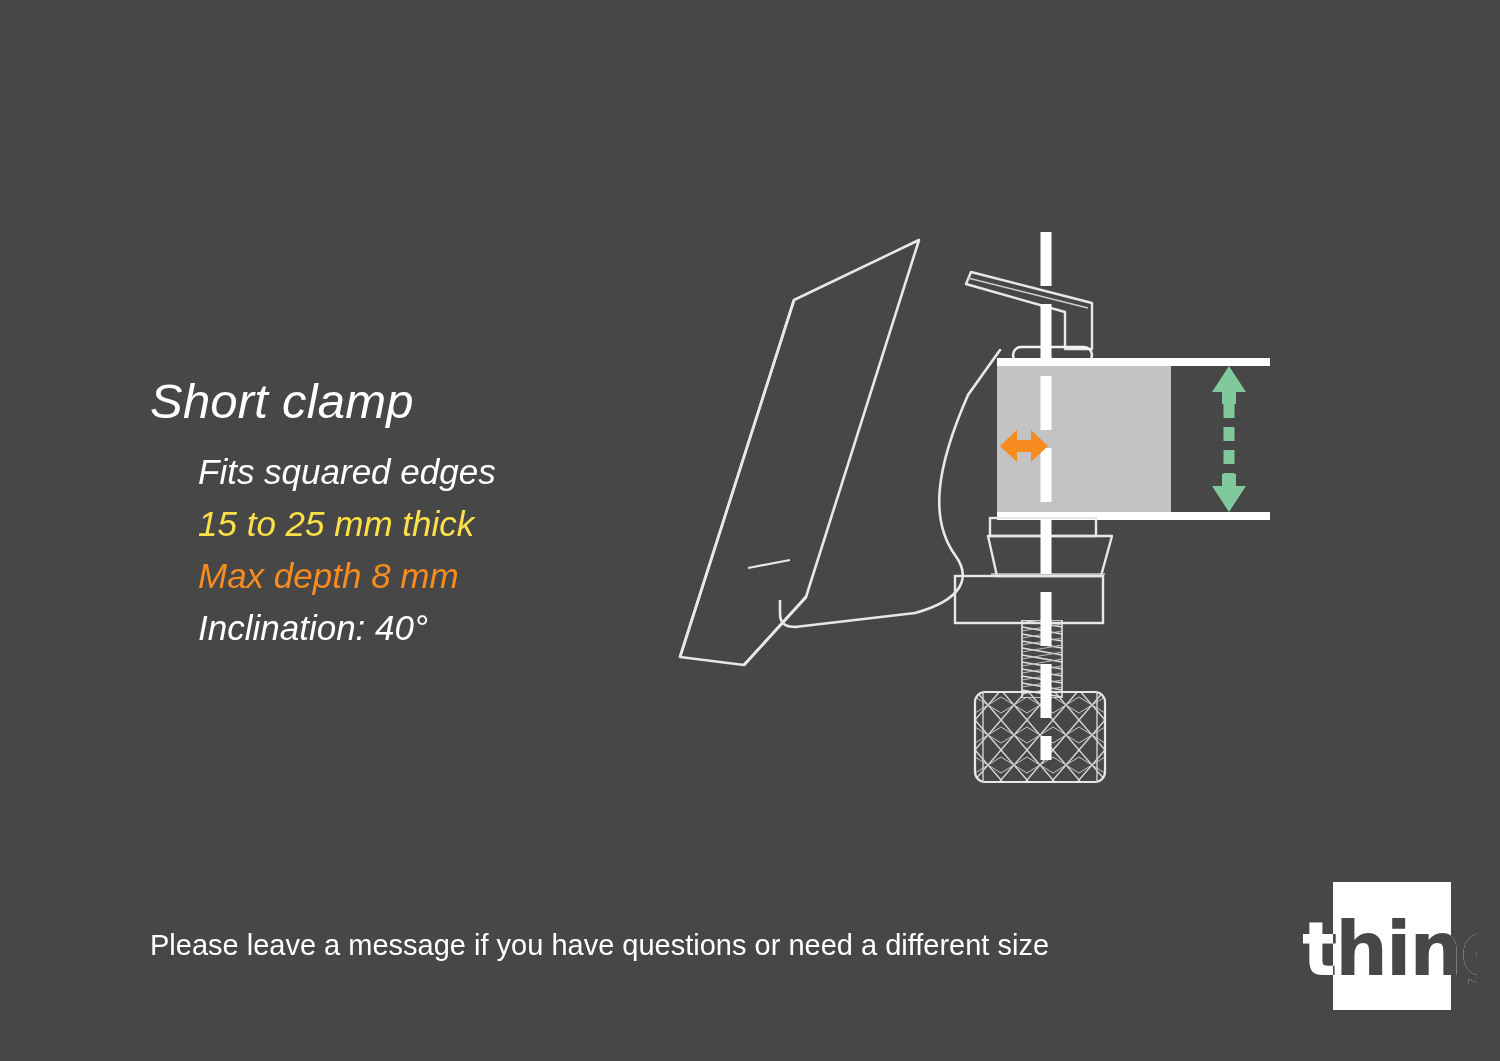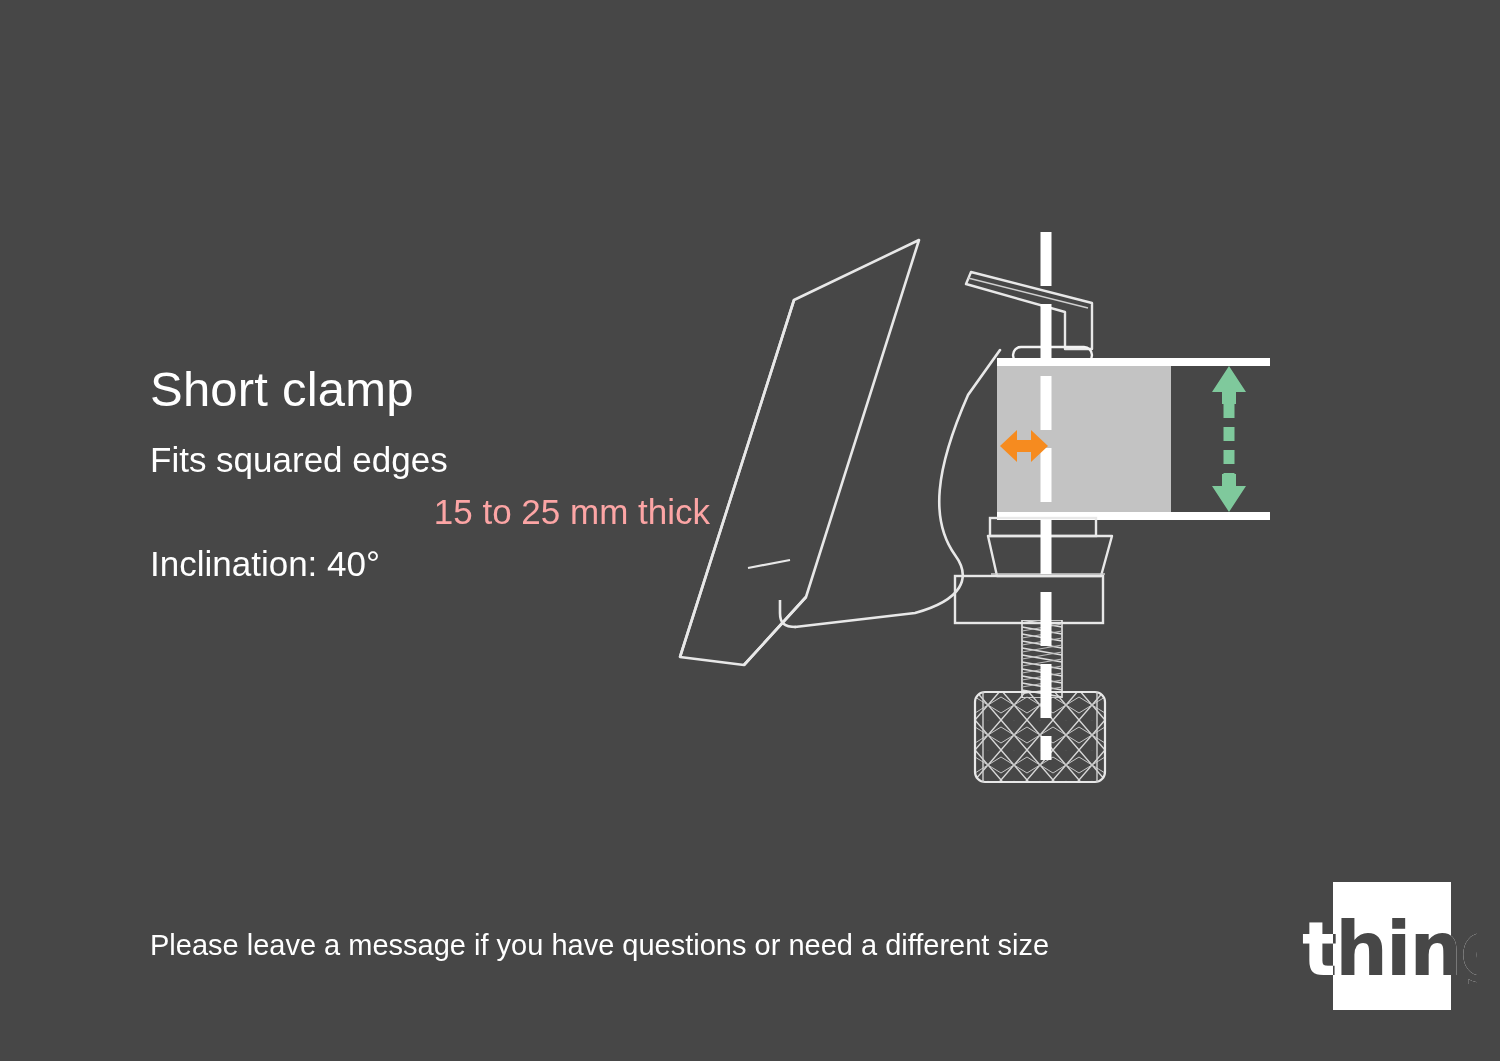--- a/index.html
+++ b/index.html
@@ -13,36 +13,38 @@
     height: 1061px;
     background: #474747;
     overflow: hidden;
     font-family: "Liberation Sans", sans-serif;
   }
 
   
   #spec-text {
     position: absolute;
     left: 150px;
-    top: 360px;
+    top: 372px;
     width: 560px;
+    font-style: italic;
   }
   #spec-title {
     font-size: 49px;
     line-height: 58px;
     color: #FFFFFF;
     font-weight: 400;
     letter-spacing: 0.2px;
     white-space: nowrap;
   }
   .spec-line {
     font-size: 35px;
     line-height: 52px;
     font-weight: 400;
     white-space: nowrap;
+    margin-left: 48px;
   }
   #spec-line-0 { margin-top: 16px; }
 
   #footer-note {
     position: absolute;
     left: 150px;
     top: 926px;
     font-size: 29px;
     line-height: 38px;
     color: #FFFFFF;
@@ -100,21 +102,22 @@
   }
 </style>
 </head>
 <body>
 
 <div id="stage">
 
   <div id="spec-text">
     <div id="spec-title">Short clamp</div>
     <div class="spec-line" id="spec-line-0" style="color: rgb(255, 255, 255);">Fits squared edges</div>
-    <div class="spec-line" id="spec-line-1" style="color: #fca5a5; text-align: right;">15 to 25 mm thick</div>
+    <div class="spec-line" id="spec-line-1" style="color: #fde047;">15 to 25 mm thick</div>
+    <div class="spec-line" id="spec-line-2" style="color: rgb(246, 139, 31);">Max depth 8 mm</div>
     <div class="spec-line" id="spec-line-3" style="color: rgb(255, 255, 255);">Inclination: 40°</div>
   </div>
 
   <div id="footer-note">Please leave a message if you have questions or need a different size</div>
 
   <div id="logo">
     <div id="logo-square"></div>
     <div id="logo-text-wrap">
       <div class="logo-word" id="logo-word-white">things</div>
       <div class="logo-word" id="logo-word-dark">things</div>

